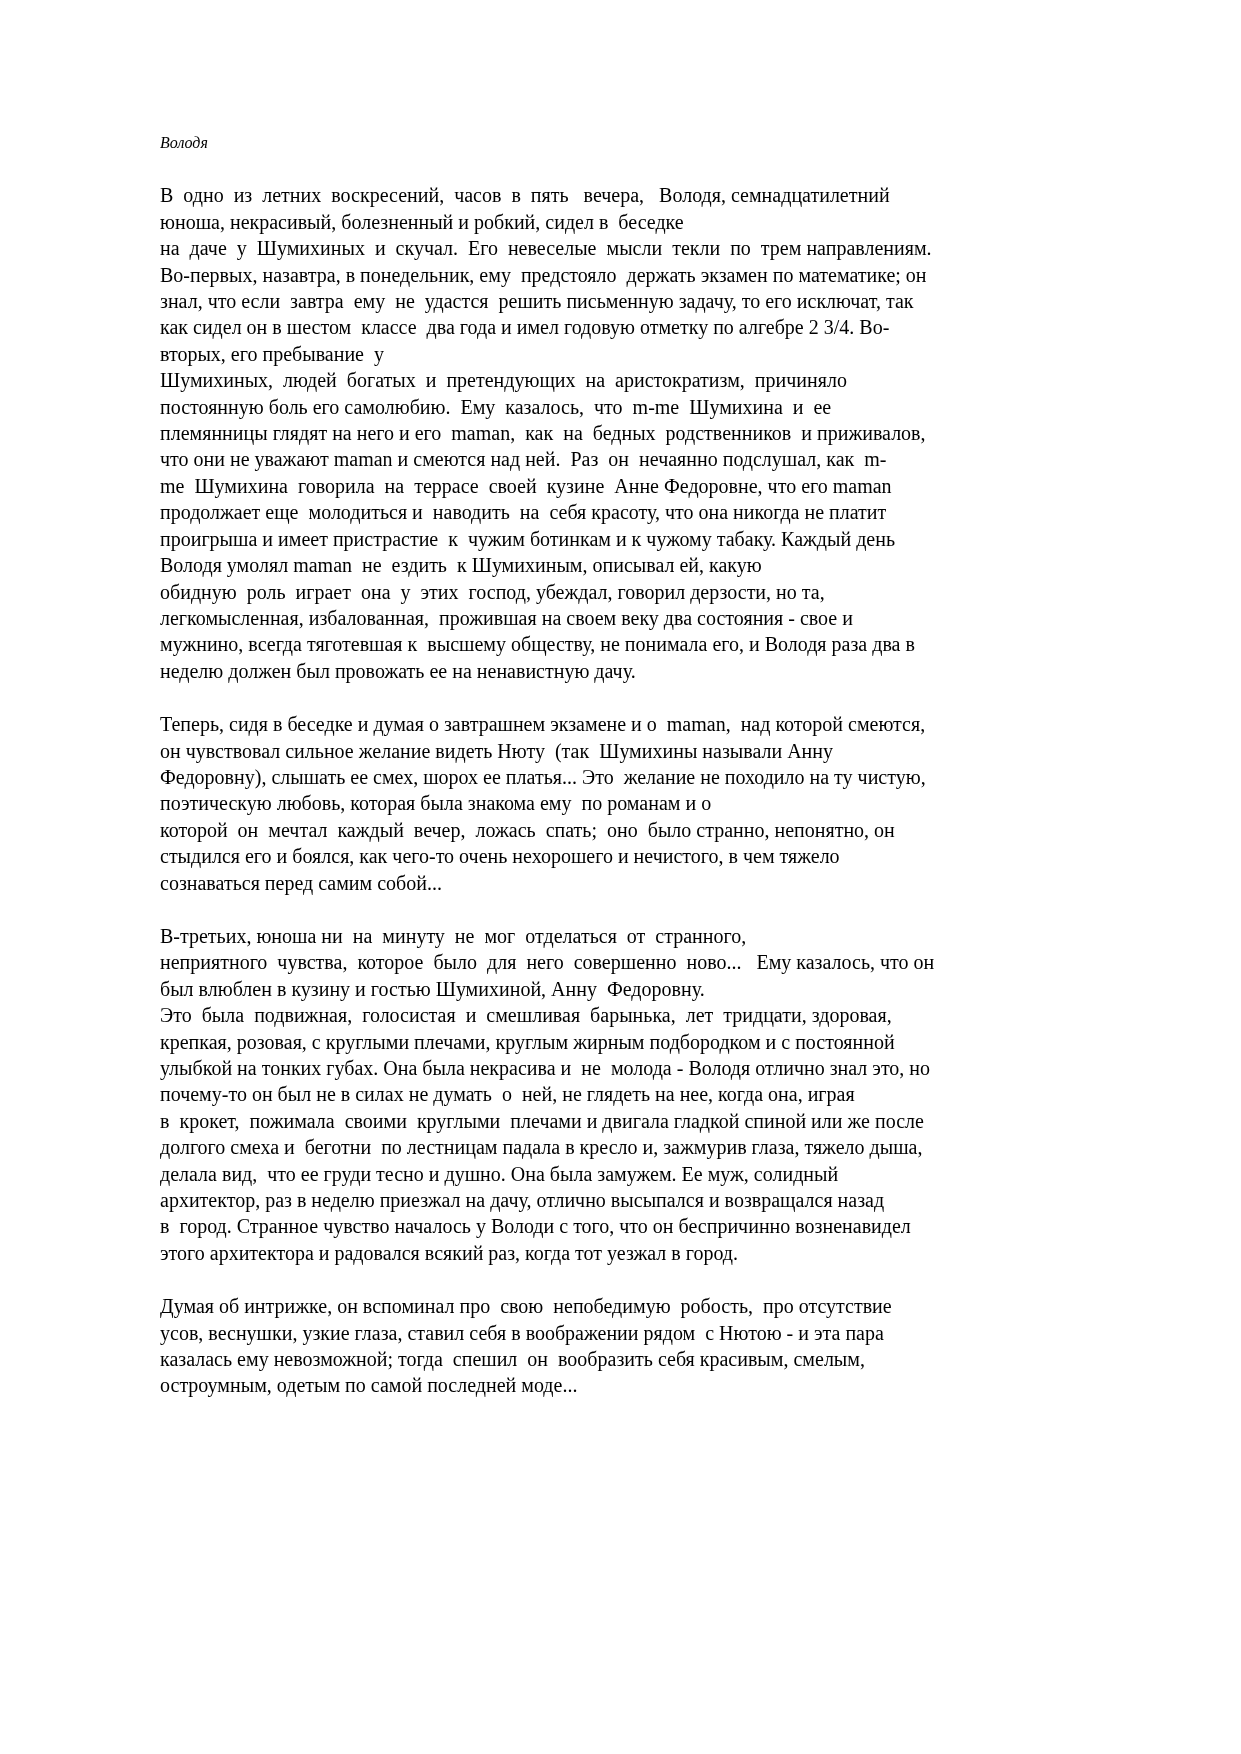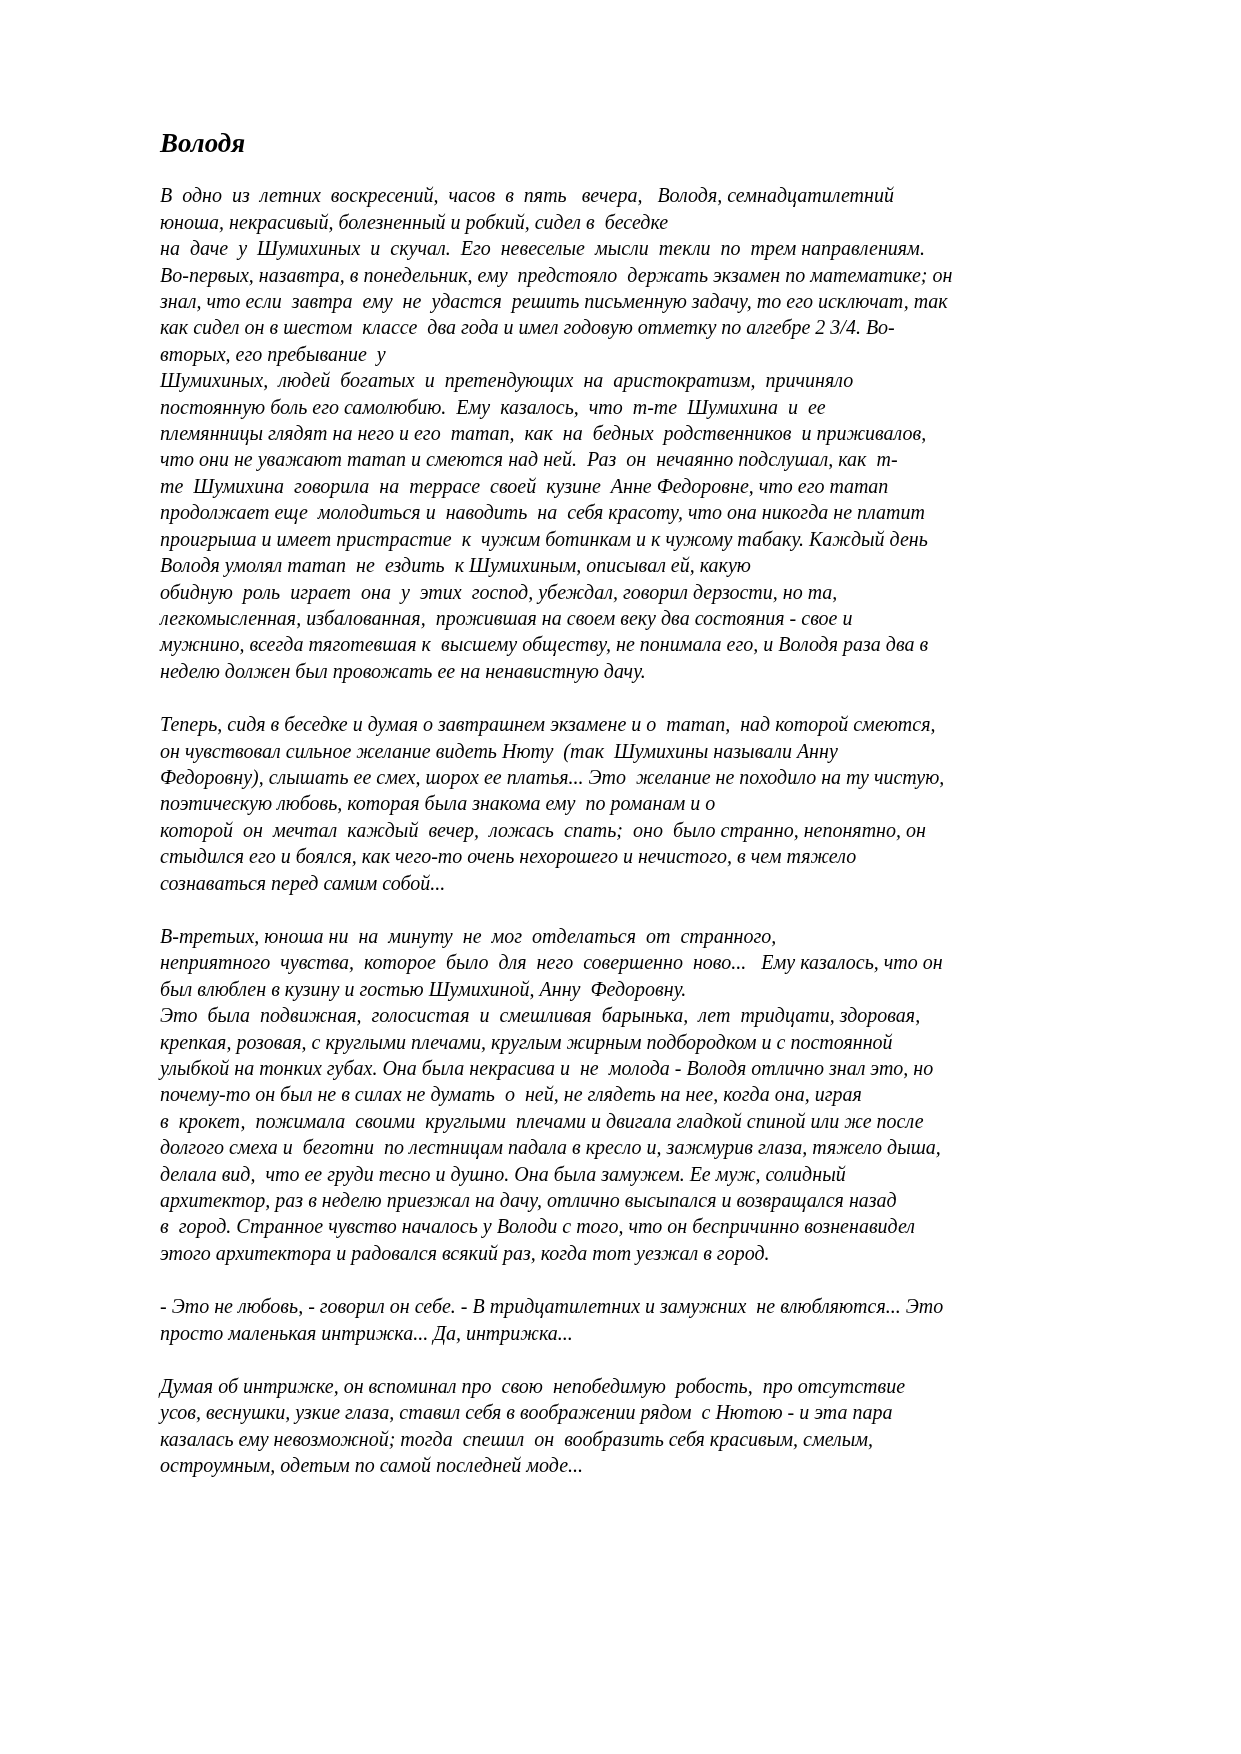--- a/index.html
+++ b/index.html
@@ -13,34 +13,33 @@
     height: 1754px;
     margin: 0 auto;
     background: #ffffff;
     box-sizing: border-box;
     padding: 130px 214px 40px 160px;
     font-family: "Liberation Serif", "DejaVu Serif", serif;
     color: #000000;
     overflow: hidden;
   }
   .doc-title {
-    font-size: 27px;
+    font-size: 16px;
     line-height: 26.4px;
-    font-weight: bold;
+    font-weight: normal;
     font-style: italic;
     margin: 0 0 26px 0;
     white-space: pre-wrap;
   }
   .para {
     font-size: 20px;
     line-height: 26.4px;
     margin: 0 0 27px 0;
     white-space: pre-wrap;
     text-align: left;
-    font-style: italic;
   }
 </style>
 </head>
 <body>
 
 <div class="page">
   <div class="doc-title">Володя</div>
 
   <div class="para">В  одно  из  летних  воскресений,  часов  в  пять   вечера,   Володя, семнадцатилетний
 юноша, некрасивый, болезненный и робкий, сидел в  беседке
@@ -77,20 +76,18 @@
 крепкая, розовая, с круглыми плечами, круглым жирным подбородком и с постоянной
 улыбкой на тонких губах. Она была некрасива и  не  молода - Володя отлично знал это, но
 почему-то он был не в силах не думать  о  ней, не глядеть на нее, когда она, играя
 в  крокет,  пожимала  своими  круглыми  плечами и двигала гладкой спиной или же после
 долгого смеха и  беготни  по лестницам падала в кресло и, зажмурив глаза, тяжело дыша,
 делала вид,  что ее груди тесно и душно. Она была замужем. Ее муж, солидный
 архитектор, раз в неделю приезжал на дачу, отлично высыпался и возвращался назад
 в  город. Странное чувство началось у Володи с того, что он беспричинно возненавидел
 этого архитектора и радовался всякий раз, когда тот уезжал в город.</div>
 
-  <div class="para">- Это не любовь, - говорил он себе. - В тридцатилетних и замужних  не влюбляются... Это
-просто маленькая интрижка... Да, интрижка...</div>
 
   <div class="para">Думая об интрижке, он вспоминал про  свою  непобедимую  робость,  про отсутствие
 усов, веснушки, узкие глаза, ставил себя в воображении рядом  с Нютою - и эта пара
 казалась ему невозможной; тогда  спешил  он  вообразить себя красивым, смелым,
 остроумным, одетым по самой последней моде...</div>
 </div>
 
 </body></html>

